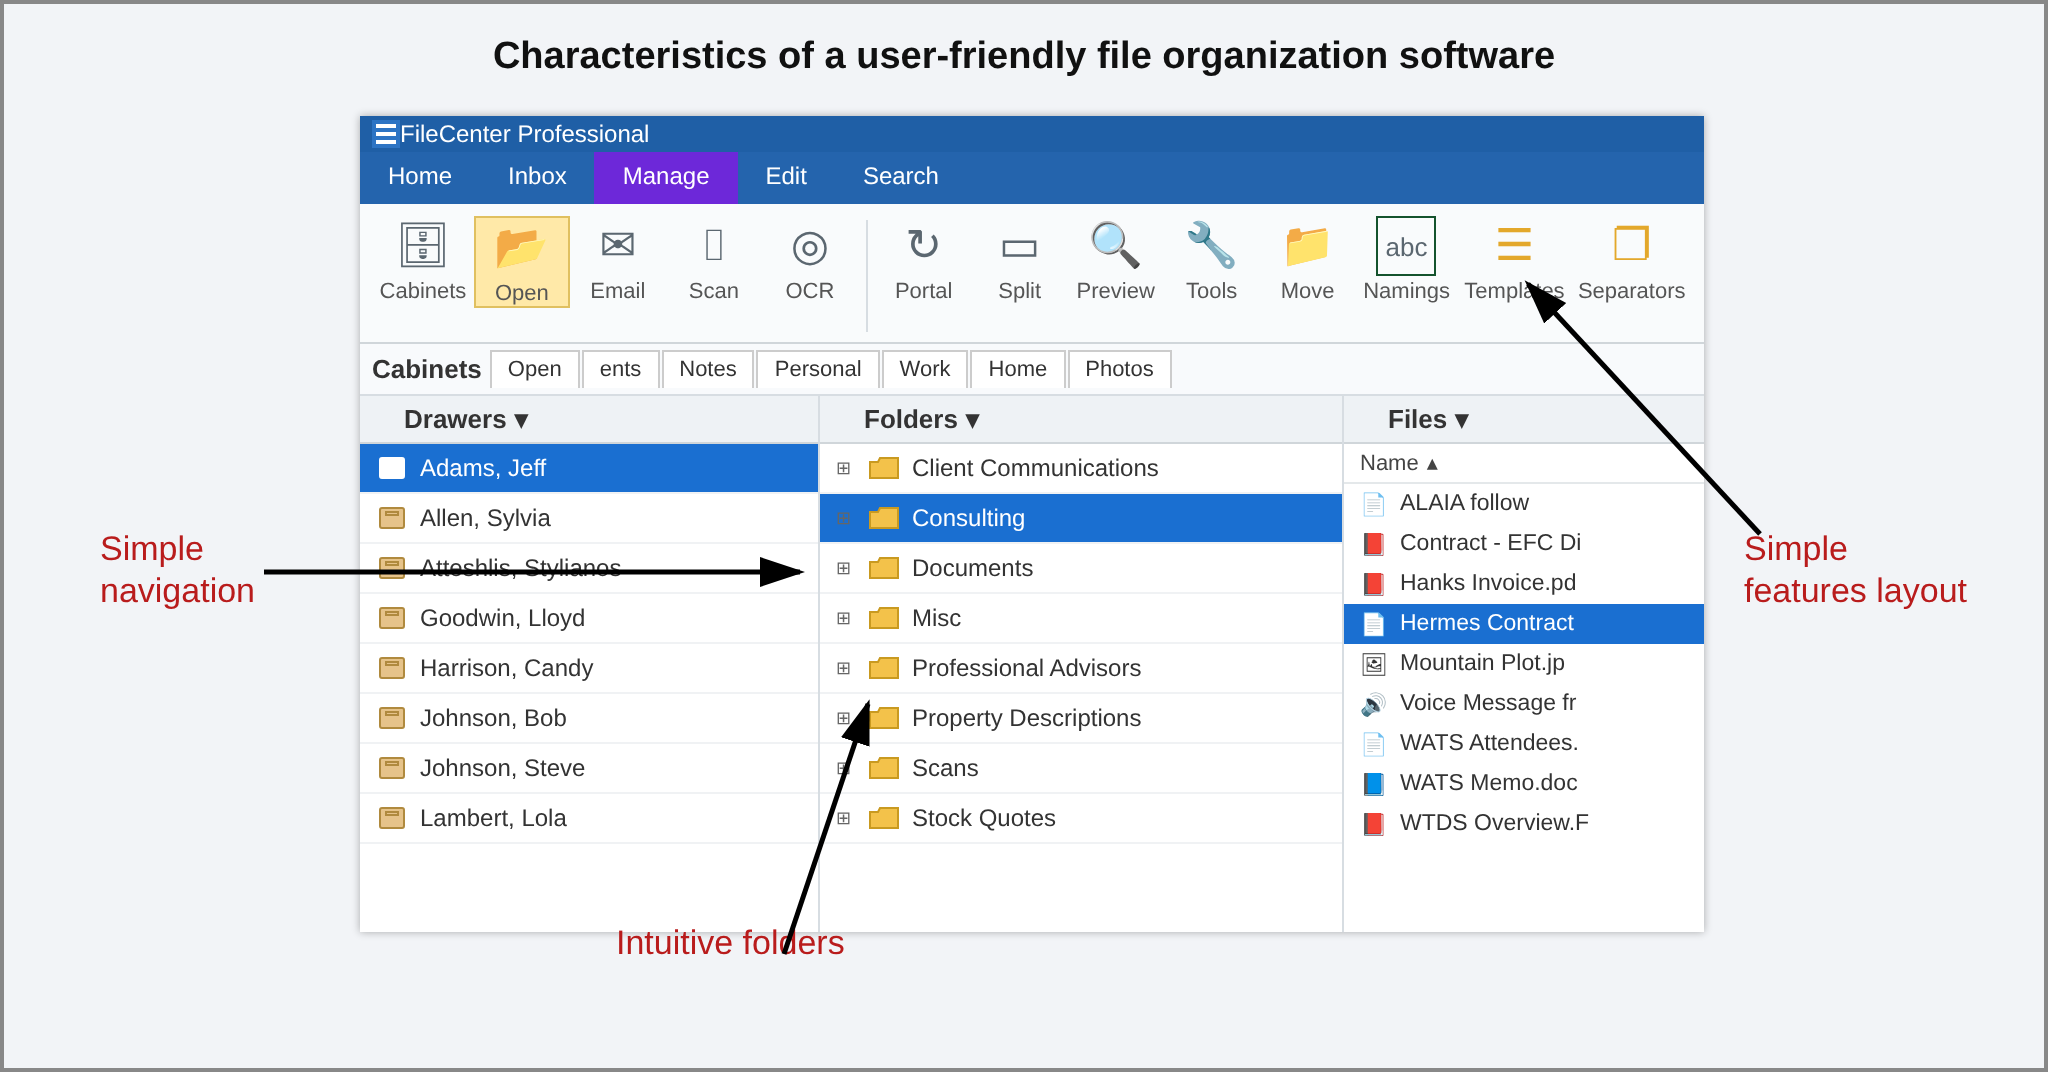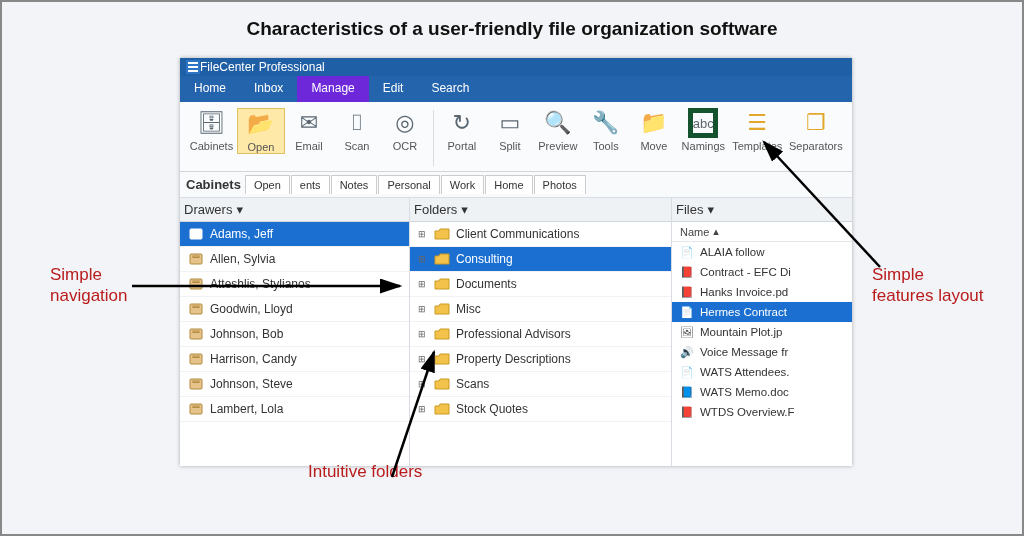--- a/index.html
+++ b/index.html
@@ -115,22 +115,22 @@
   }
   .pane {
     border-right: 1px solid #d7dde2;
     display: flex;
     flex-direction: column;
     overflow: hidden;
   }
   .pane-header {
     background: #eef2f5;
     border-bottom: 1px solid #d0d6da;
-    padding: 4px 4px;
-    font-weight: 400;
+    padding: 4px 22px;
+    font-weight: 700;
     font-size: 13px;
     display: flex;
     align-items: center;
     gap: 4px;
   }
   .pane-list { flex: 1; overflow: hidden; }
   .row {
     padding: 4px 8px;
     border-bottom: 1px solid #f0f2f4;
     display: flex;
@@ -221,21 +221,21 @@
       </div>
     <div class="ribbon-group">
         <div class="ribbon-icon" style="color:#3a7fc8">🔧</div>
         <div class="ribbon-label">Tools</div>
       </div>
     <div class="ribbon-group">
         <div class="ribbon-icon" style="color:#e3a82b">📁</div>
         <div class="ribbon-label">Move</div>
       </div>
     <div class="ribbon-group">
-        <div class="ribbon-icon" style="font-size:13px;border:5px solid #14532d;padding:0 3px">abc</div>
+        <div class="ribbon-icon" style="font-size:13px;border:1px solid #14532d;padding:0 3px">abc</div>
         <div class="ribbon-label">Namings</div>
       </div>
     <div class="ribbon-group">
         <div class="ribbon-icon" style="color:#e3a82b">☰</div>
         <div class="ribbon-label">Templates</div>
       </div>
     <div class="ribbon-group">
         <div class="ribbon-icon" style="color:#e3a82b">❐</div>
         <div class="ribbon-label">Separators</div>
       </div>
@@ -296,30 +296,30 @@
             </span>
             <span>Goodwin, Lloyd</span>
           </div>
           <div class="row">
             <span class="icon drawer-icon">
               <svg width="14" height="12">
                 <rect x="1" y="1" width="12" height="10" rx="1"></rect>
                 <rect x="4" y="3" width="6" height="1.5"></rect>
               </svg>
             </span>
+            <span>Harrison, Candy</span>
+          </div>
+          <div class="row">
+            <span class="icon drawer-icon">
+              <svg width="14" height="12">
+                <rect x="1" y="1" width="12" height="10" rx="1"></rect>
+                <rect x="4" y="3" width="6" height="1.5"></rect>
+              </svg>
+            </span>
             <span>Johnson, Bob</span>
-          </div>
-          <div class="row">
-            <span class="icon drawer-icon">
-              <svg width="14" height="12">
-                <rect x="1" y="1" width="12" height="10" rx="1"></rect>
-                <rect x="4" y="3" width="6" height="1.5"></rect>
-              </svg>
-            </span>
-            <span>Harrison, Candy</span>
           </div>
           <div class="row">
             <span class="icon drawer-icon">
               <svg width="14" height="12">
                 <rect x="1" y="1" width="12" height="10" rx="1"></rect>
                 <rect x="4" y="3" width="6" height="1.5"></rect>
               </svg>
             </span>
             <span>Johnson, Steve</span>
           </div>

